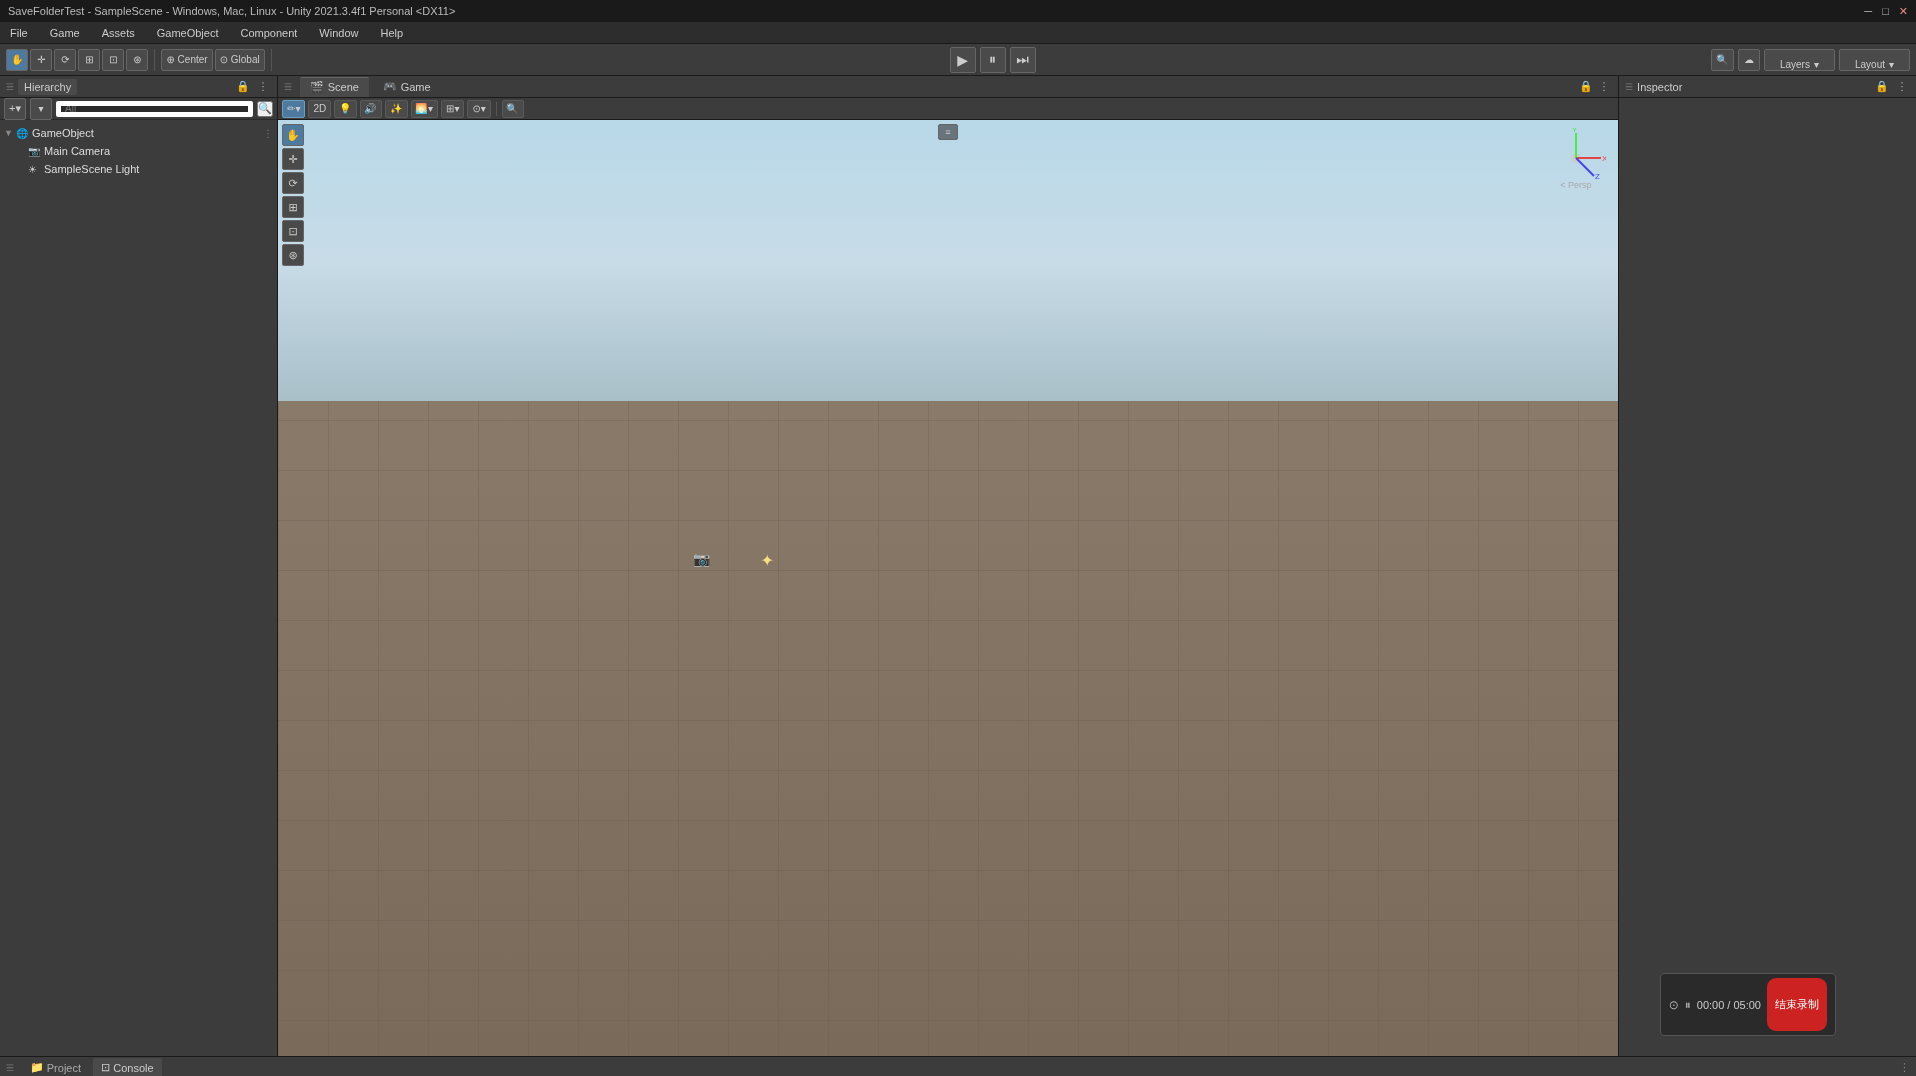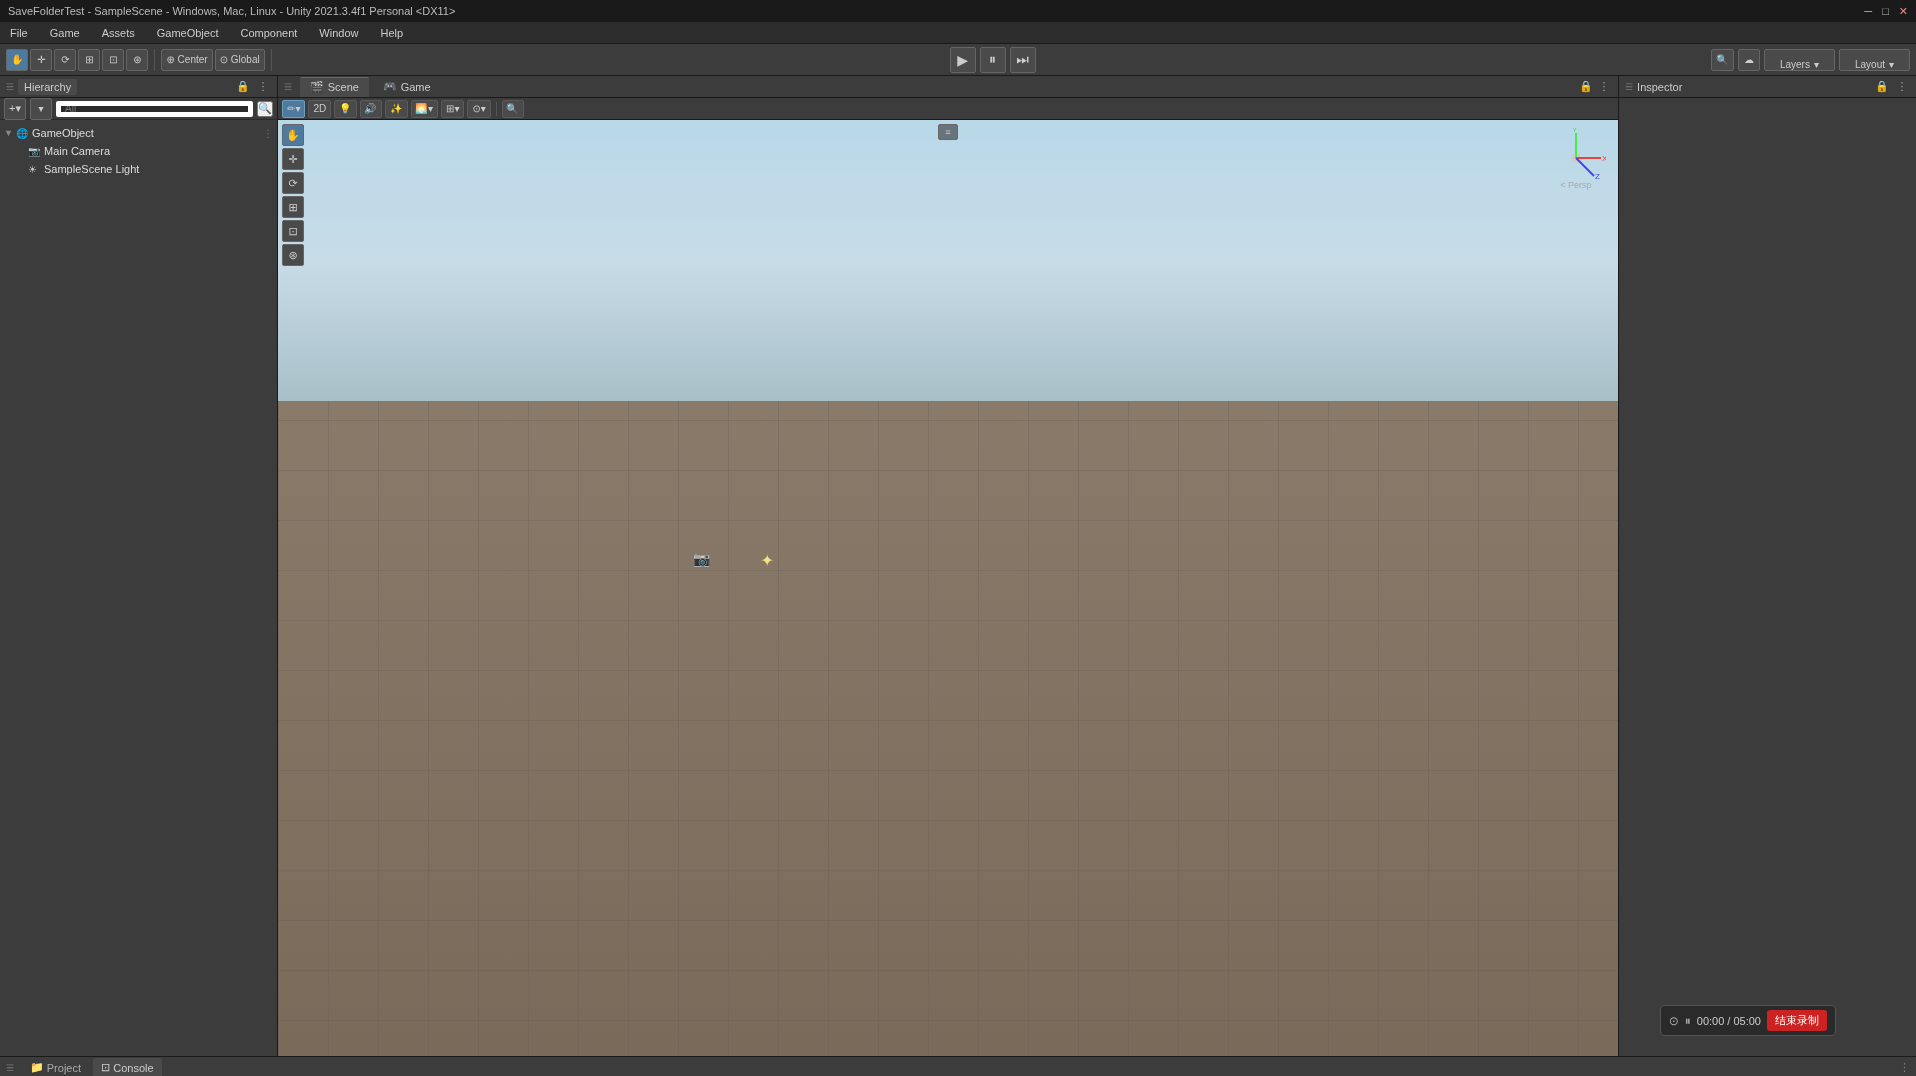--- a/index.html
+++ b/index.html
@@ -382,22 +382,22 @@
       gap: 6px;
       z-index: 100;
     }
     .rec-icon { color: #aaa; font-size: 12px; cursor: pointer; }
     .rec-pause { color: #aaa; font-size: 12px; cursor: pointer; }
     .rec-time { color: #ccc; font-size: 11px; text-align: right; }
     .rec-stop-btn {
       background: #cc2222;
       color: white;
       border: none;
-      border-radius: 3px;
-      padding: 3px 8px;
+      border-radius: 9px;
+      padding: 19px 8px;
       font-size: 11px;
       cursor: pointer;
     }
 
     
     ::-webkit-scrollbar { width: 6px; height: 6px; }
     ::-webkit-scrollbar-track { background: #2a2a2a; }
     ::-webkit-scrollbar-thumb { background: #555; border-radius: 3px; }
   </style>
 </head>

